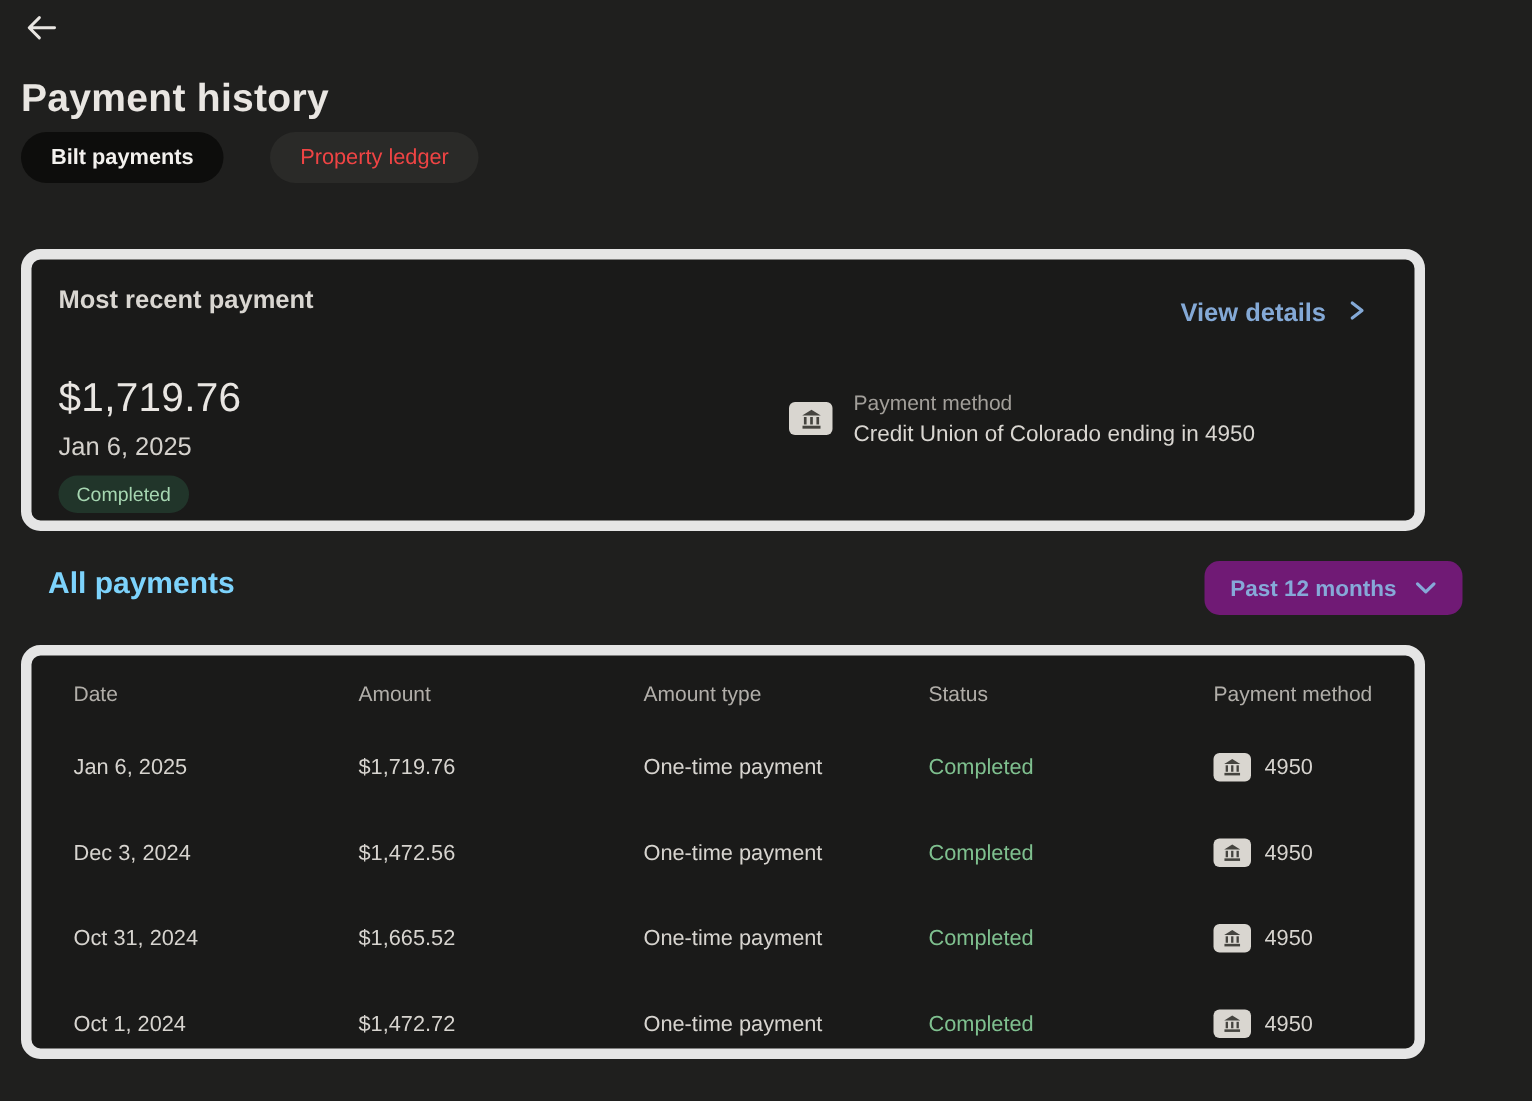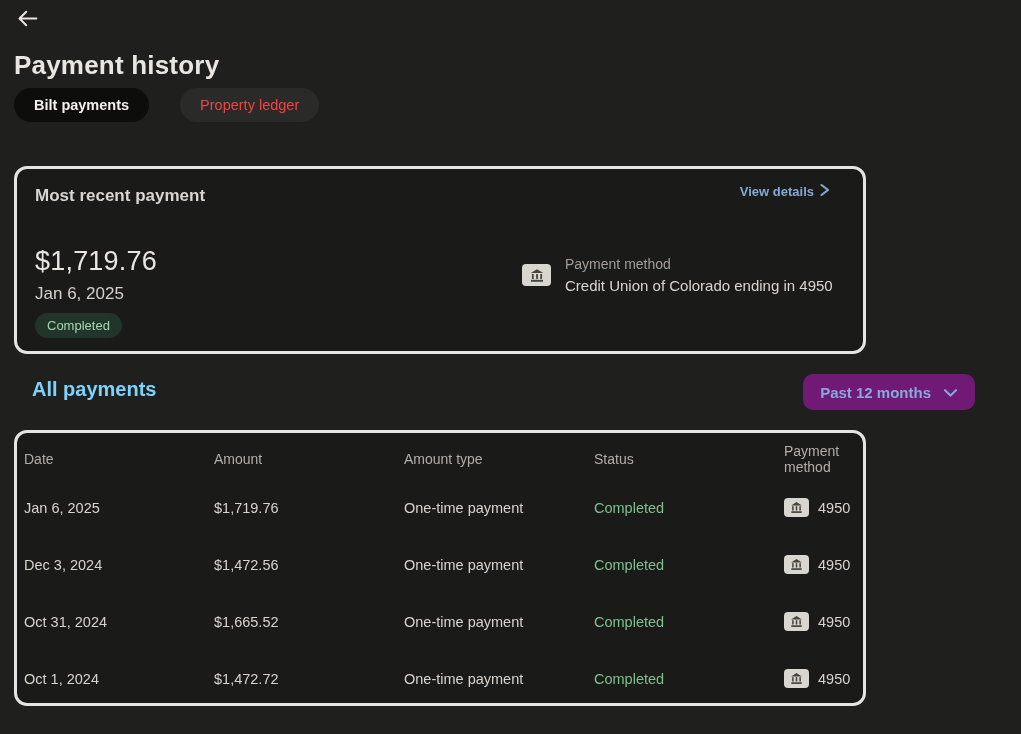--- a/index.html
+++ b/index.html
@@ -28,35 +28,35 @@
   .tab {
     height:34px; padding:0 20px; border:none; border-radius:17px;
     font-family:inherit; font-size:14.5px; cursor:pointer; white-space:nowrap;
     display:flex; align-items:center;
   }
   .tab.active { background:#0d0d0c; color:#f3f1ee; font-weight:600; }
   .tab.inactive { background:#2a2a28; color:#ef4444; font-weight:500; }
 
   
   .card {
-    position:absolute; left:14px; width:852px;
-    background:#1a1a19; border:3px solid #e5e5e5; border-radius:13px;
+    position:absolute; left:14px; width:936px;
+    background:#1a1a19; border:7px solid #e5e5e5; border-radius:13px;
   }
   .recent-card { top:166px; height:188px; }
-  .table-card  { top:430px; height:276px; padding:0 7px;border-radius:13px; }
+  .table-card  { top:430px; height:276px; padding:0 28px;border-radius:13px; }
 
   .card-section-title {
     position:absolute; left:18px; top:17px;
     font-size:17px; font-weight:600; color:#d9d6d1;
   }
   .view-details {
-    position:absolute; right:32px; top:14px;
-    display:flex; align-items:center; gap:4px;
+    position:absolute; right:32px; top:26px;
+    display:flex; align-items:center; gap:14px;
     background:none; border:none; cursor:pointer;
-    font-family:inherit; font-size:13px; font-weight:600; color:#84a9d6;
+    font-family:inherit; font-size:17px; font-weight:600; color:#84a9d6;
   }
   .recent-amount {
     position:absolute; left:18px; top:77px;
     font-size:27px; font-weight:500; color:#e9e6e2; letter-spacing:0.2px;
   }
   .recent-date {
     position:absolute; left:18px; top:115px;
     font-size:17px; color:#d4d1cc;
   }
   .status-badge {

